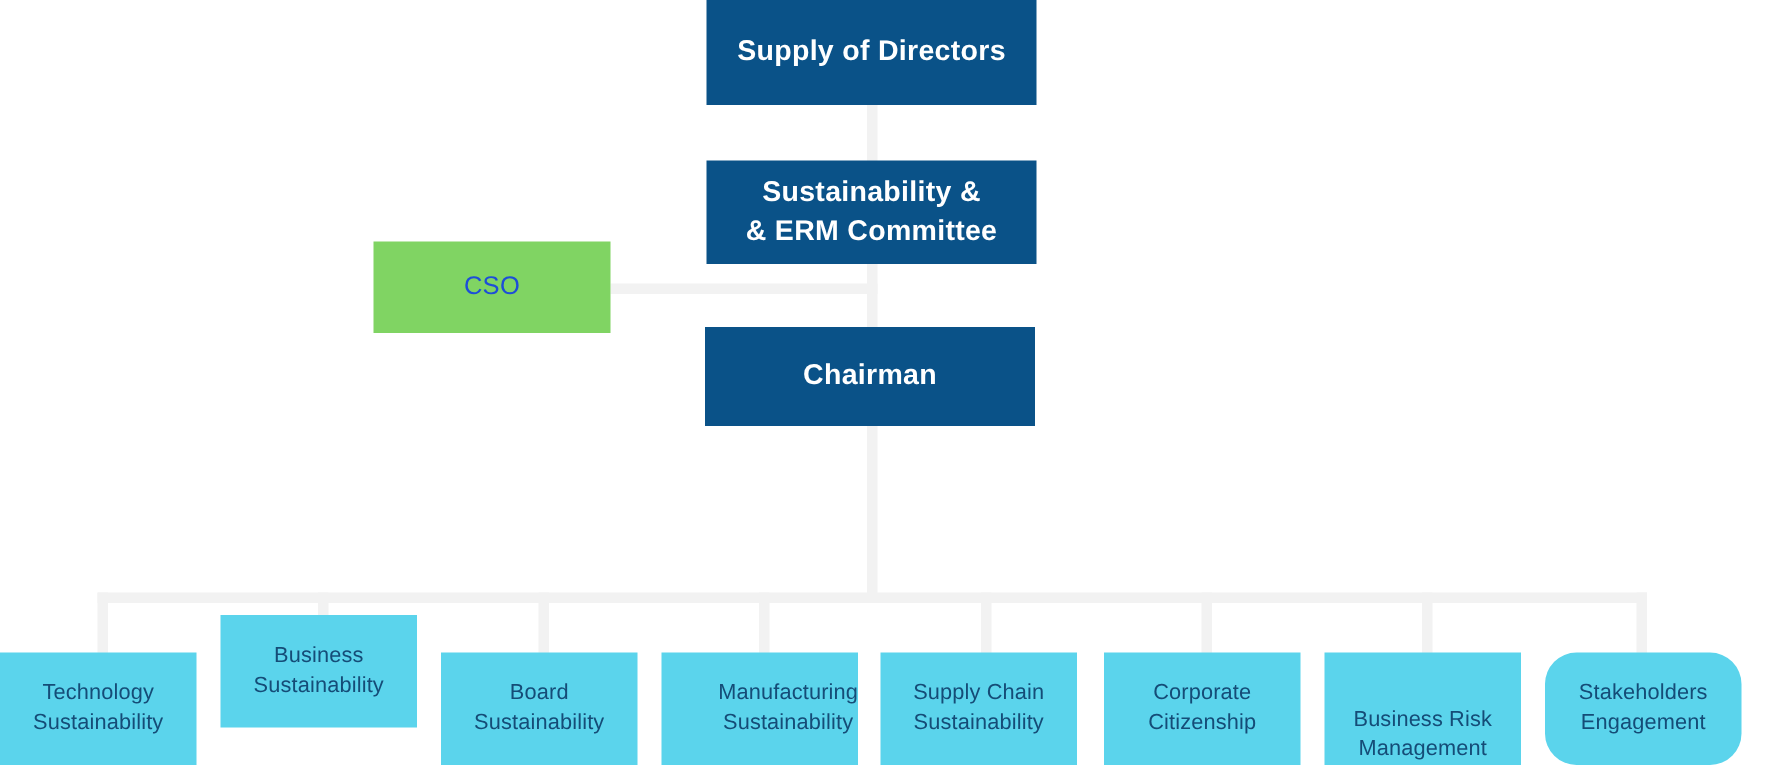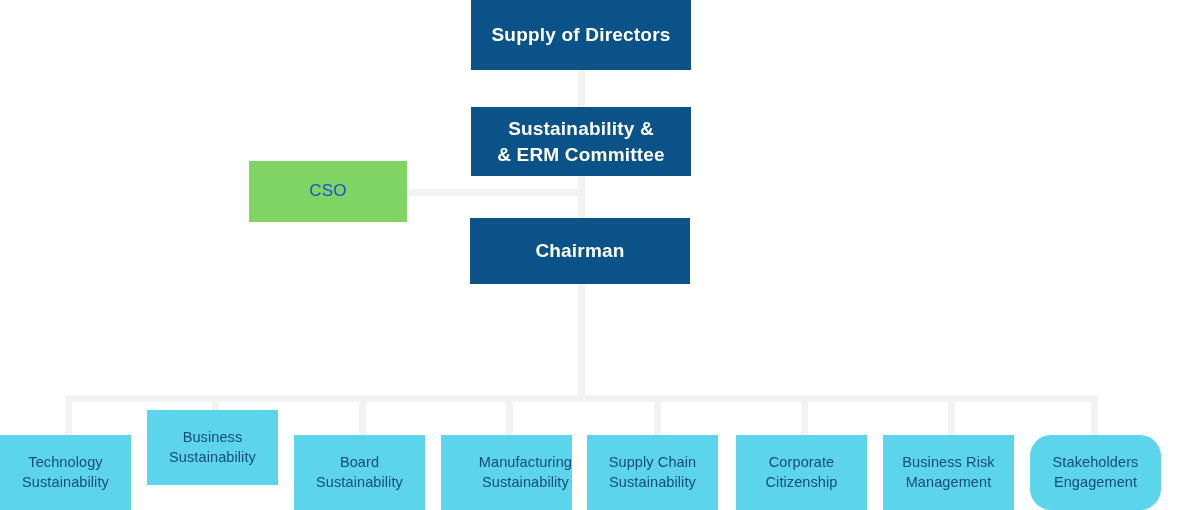--- a/index.html
+++ b/index.html
@@ -126,21 +126,21 @@
   <div class="node level-cyan" style="left:587px; top:435px; width:131px; height:75px;">
     <span class="node-label">Supply Chain
 Sustainability</span>
   </div>
 
   <div class="node level-cyan" style="left:736px; top:435px; width:131px; height:75px;align-items:center;">
     <span class="node-label">Corporate
 Citizenship</span>
   </div>
 
-  <div class="node level-cyan" style="left:883px; top:435px; width:131px; height:75px;">
+  <div class="node level-cyan" style="left:883px; top:435px; width:131px; height:75px;align-items:flex-end;">
     <span class="node-label">Business Risk
 Management</span>
   </div>
 
   <div class="node level-cyan" style="left:1030px; top:435px; width:131px; height:75px;border-radius:21px;">
     <span class="node-label">Stakeholders
 Engagement</span>
   </div>
 
 </div>

